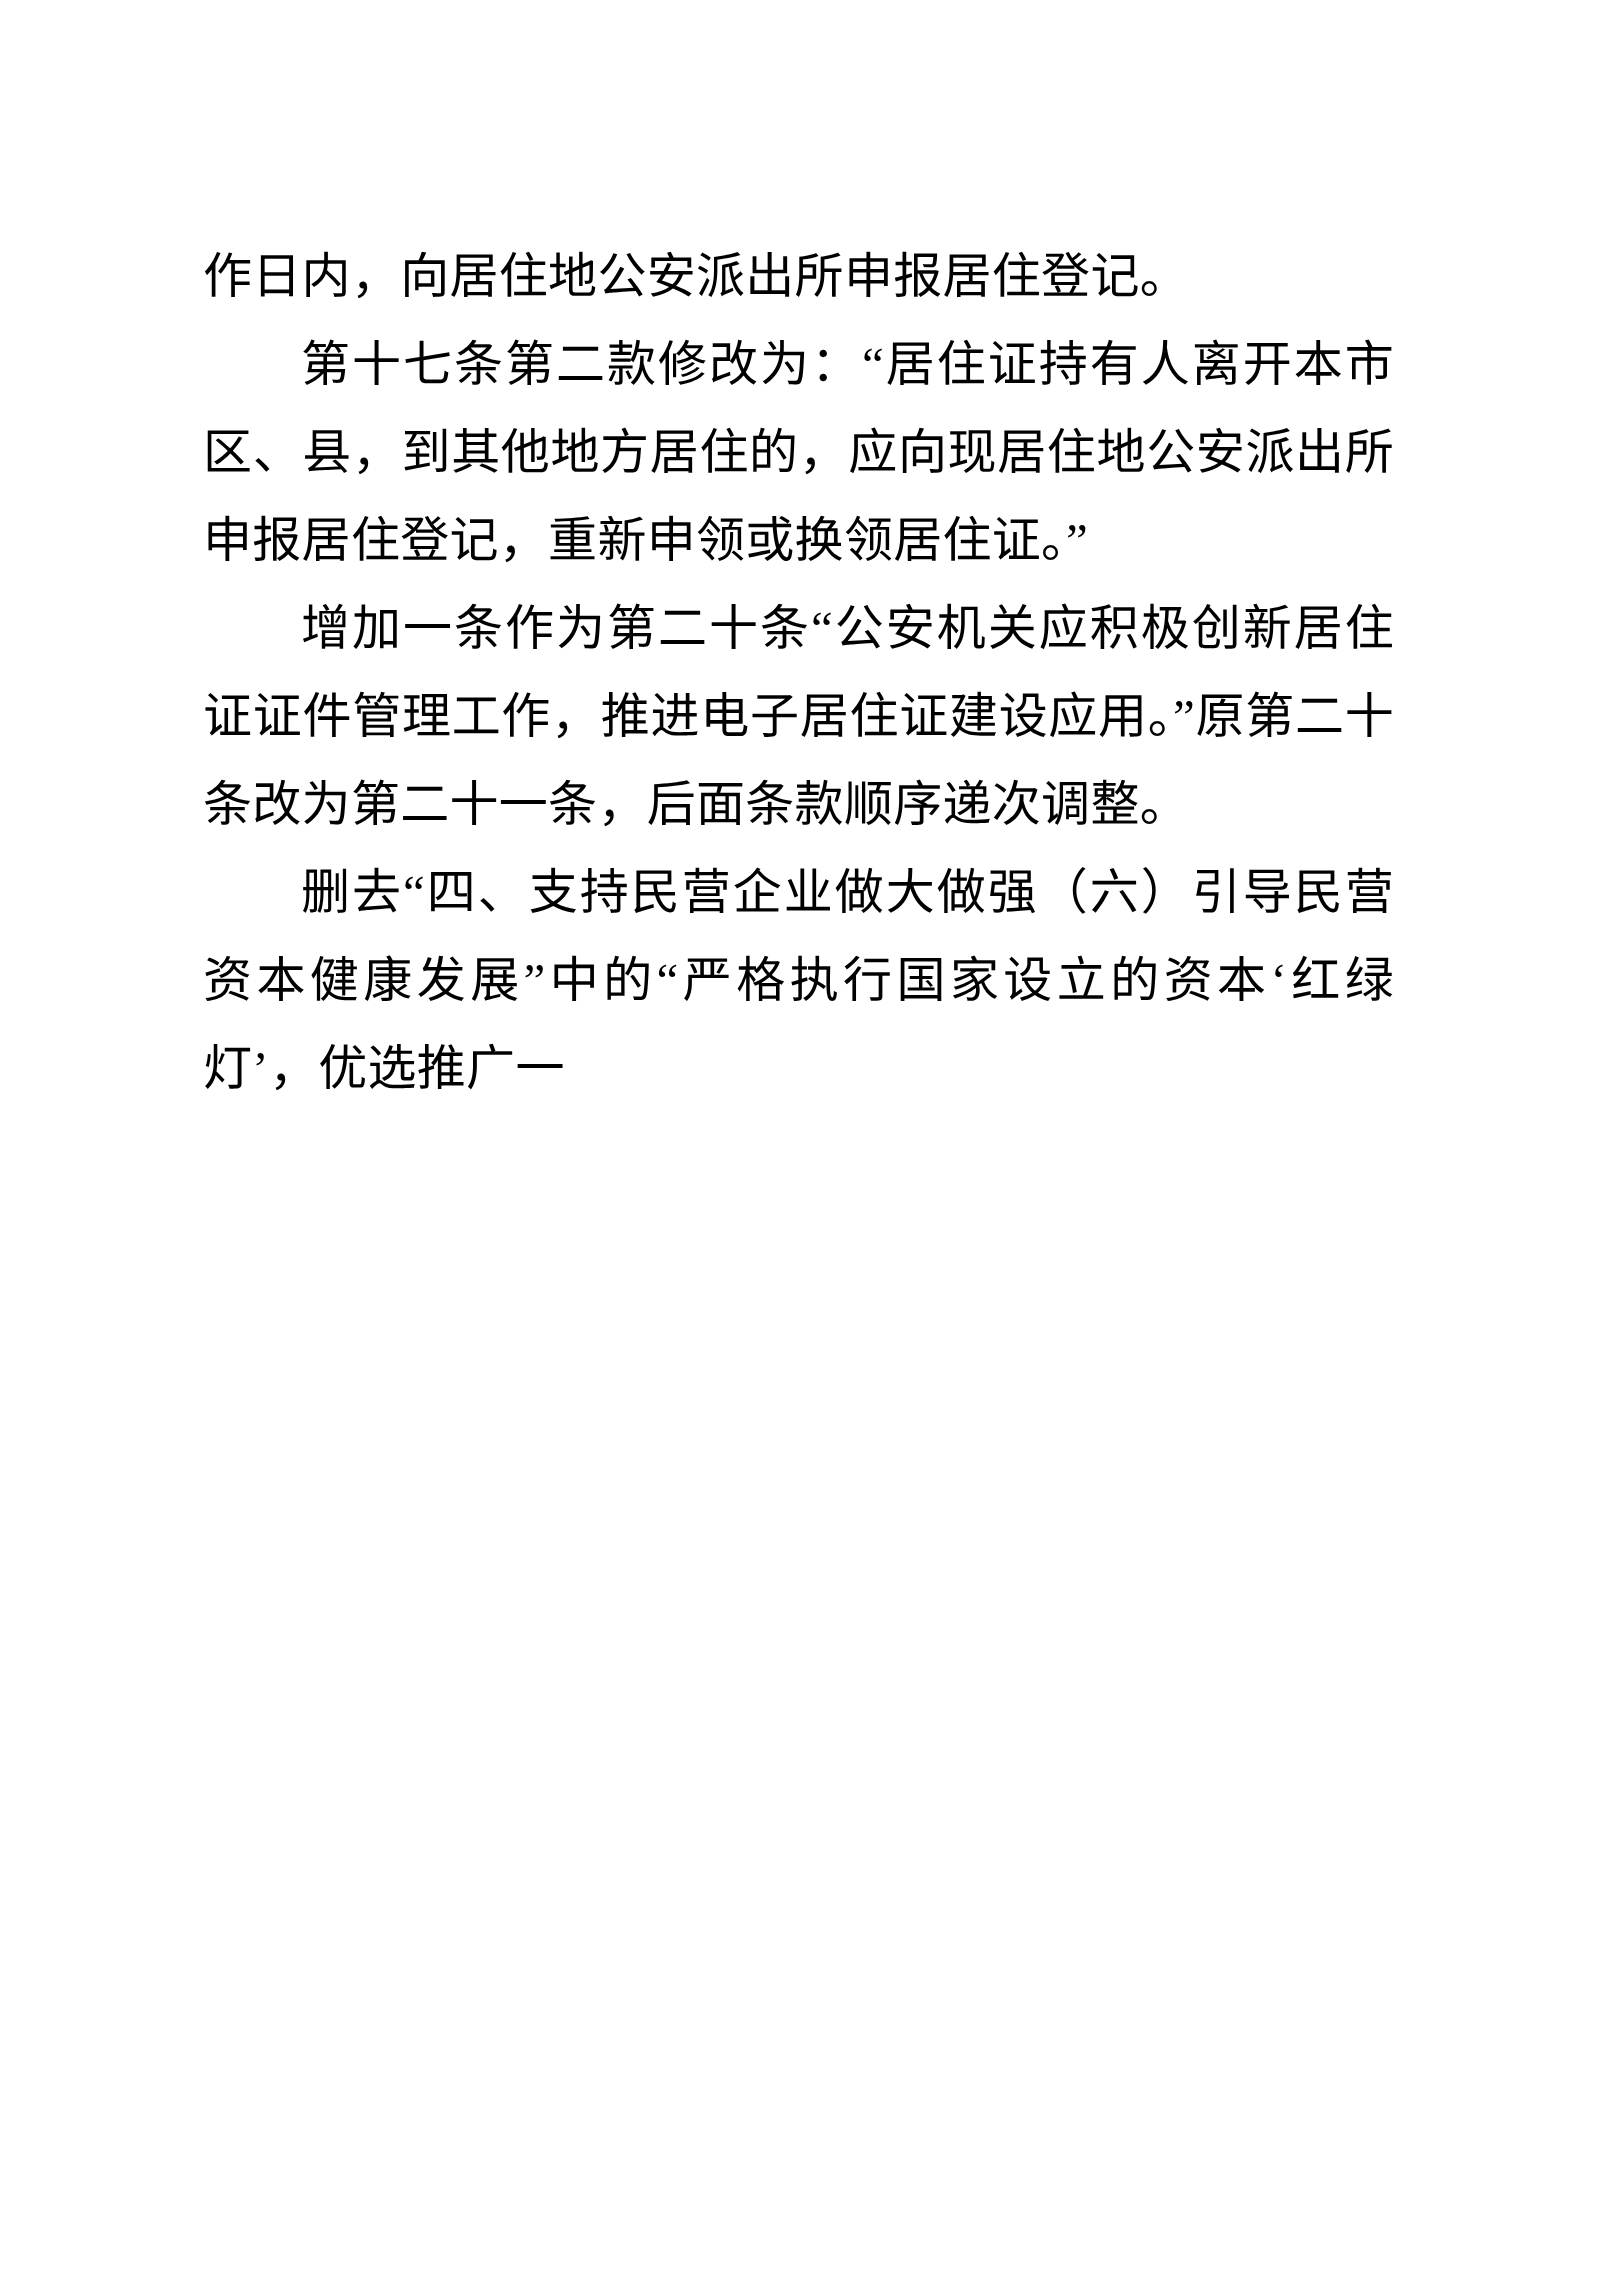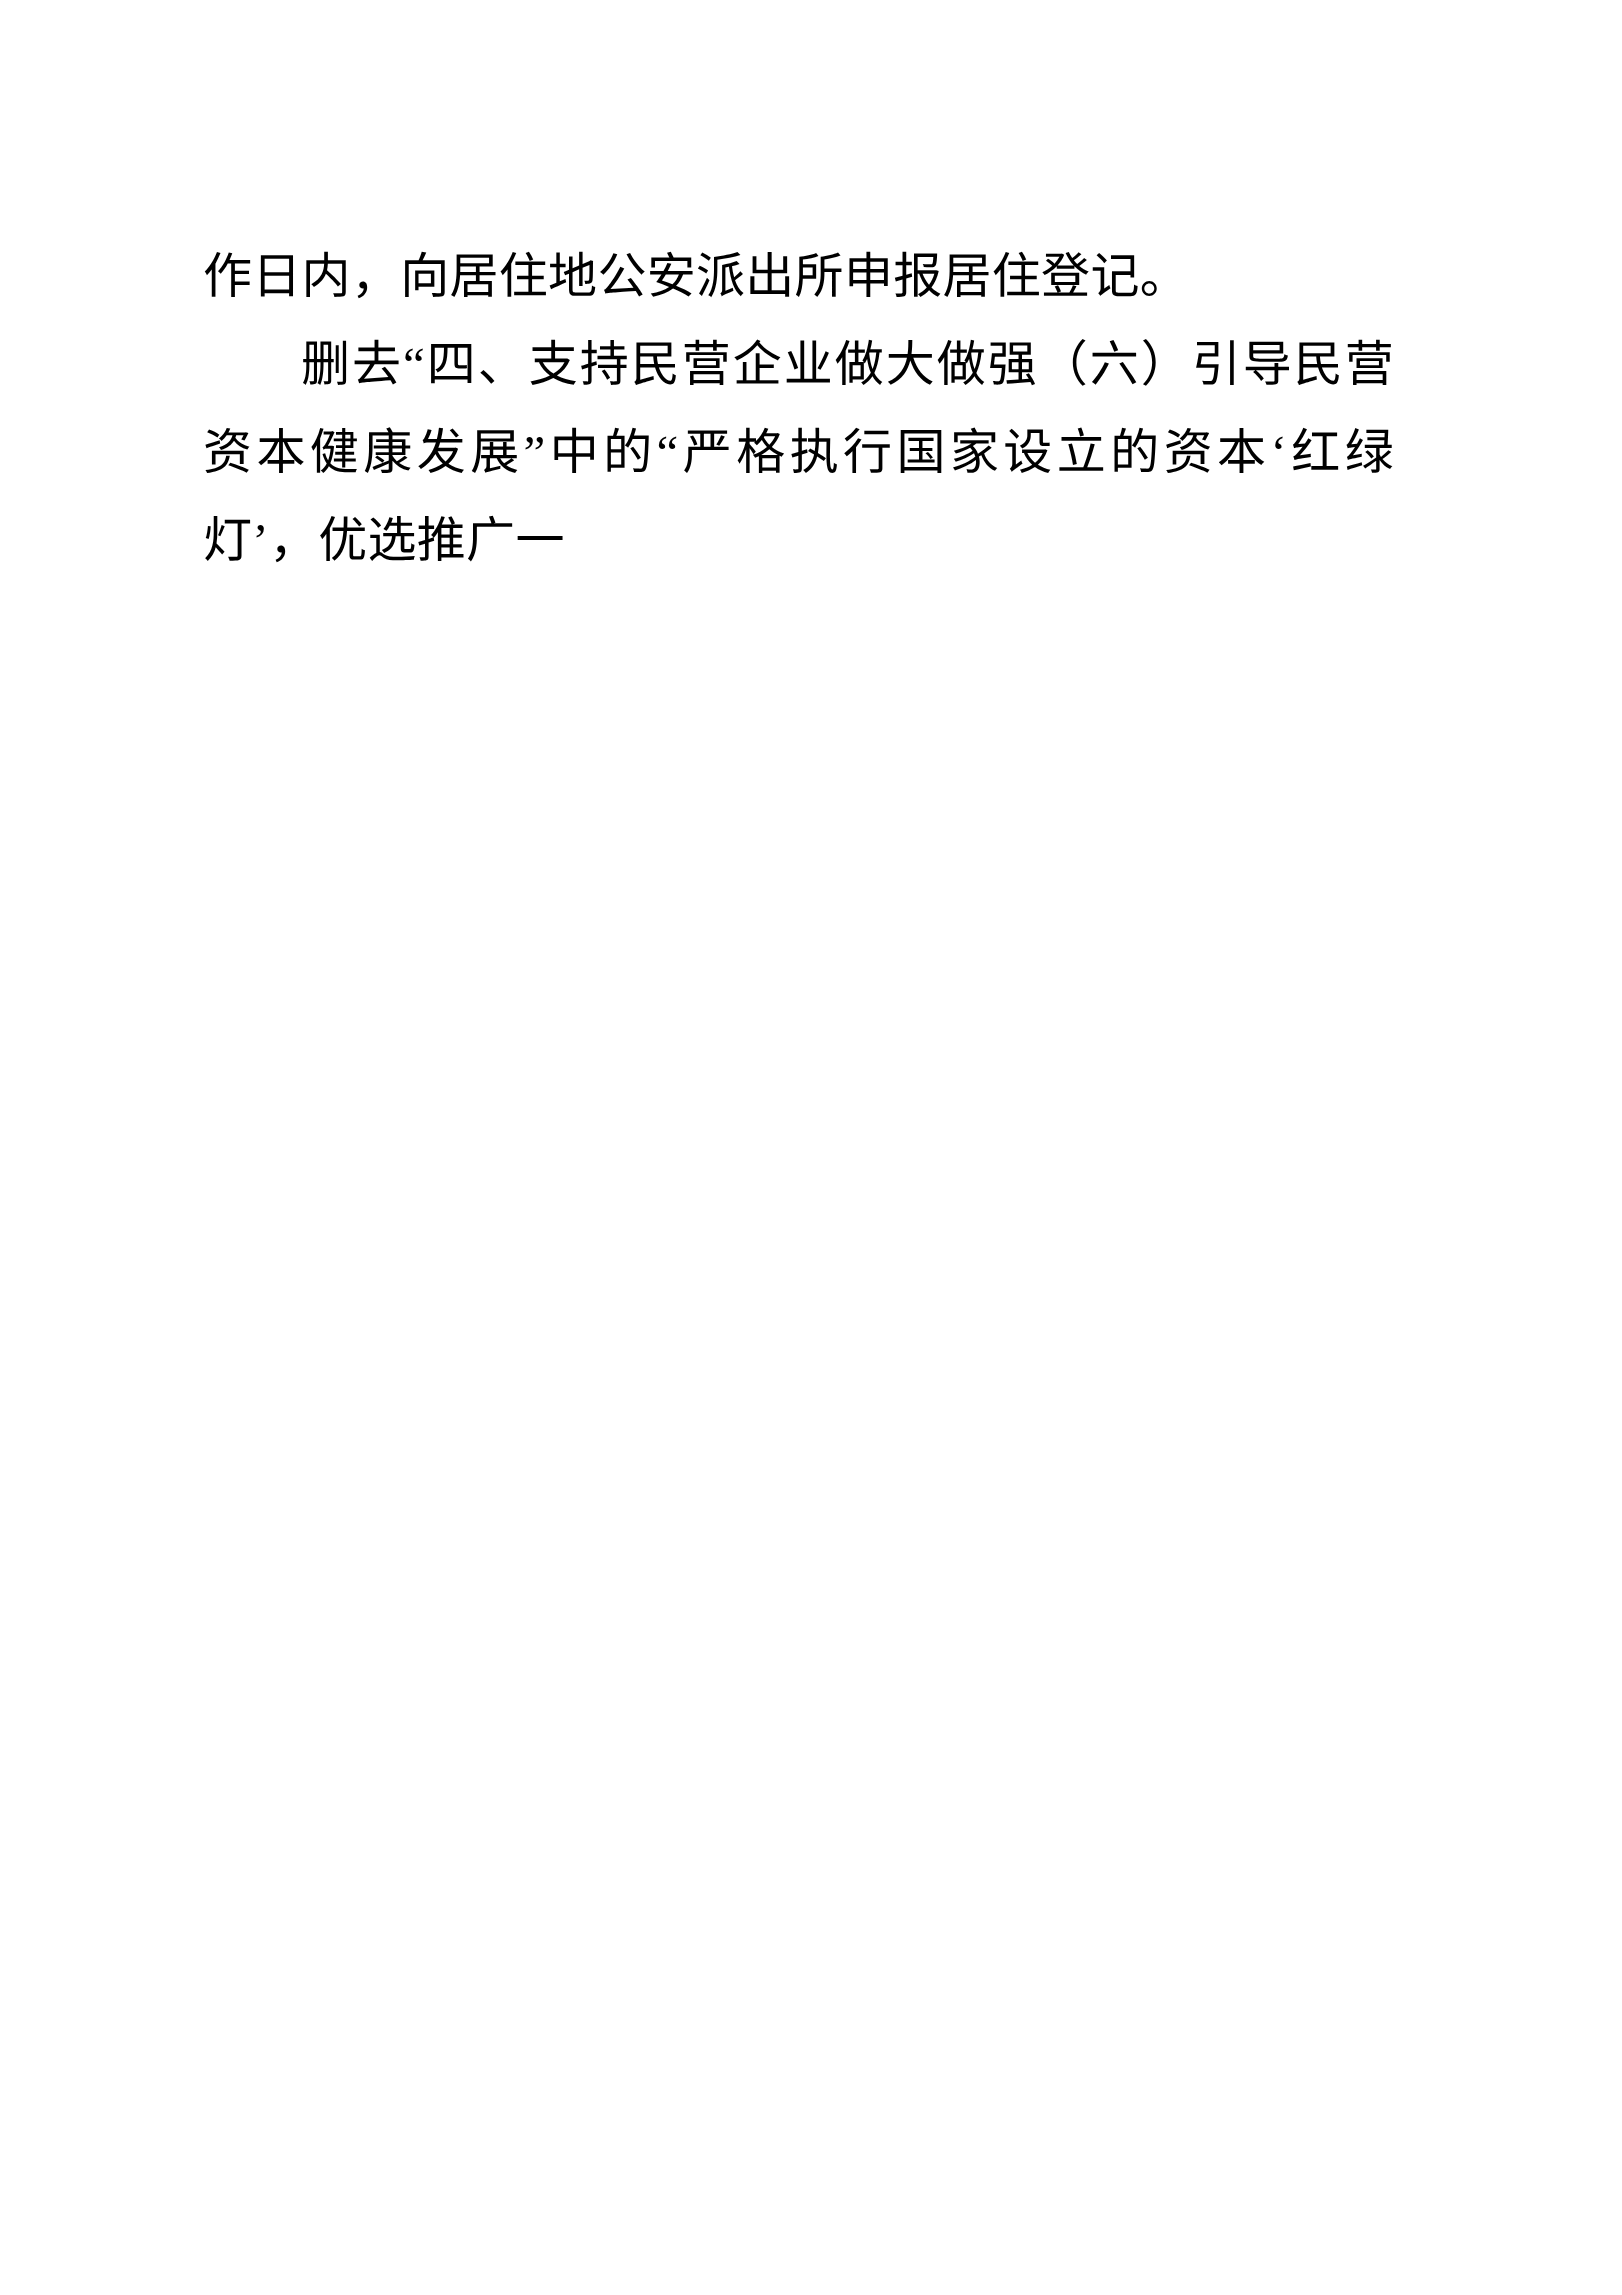--- a/index.html
+++ b/index.html
@@ -59,21 +59,23 @@
 </head>
 <body>
 
 <div id="page" style="background: rgb(255, 255, 255); color: rgb(0, 0, 0);">
 
   <div id="doc-body">
 
     <p class="para cont">作日内，向居住地公安派出所申报居住登记。</p>
 
 
+    <p class="para indent">第十七条第二款修改为：“居住证持有人离开本市区、县，到其他地方居住的，应向现居住地公安派出所申报居住登记，重新申领或换领居住证。”</p>
 
+    <p class="para indent">增加一条作为第二十条“公安机关应积极创新居住证证件管理工作，推进电子居住证建设应用。”原第二十条改为第二十一条，后面条款顺序递次调整。</p>
 
 
 
 
     <p class="para indent">删去“四、支持民营企业做大做强（六）引导民营资本健康发展”中的“严格执行国家设立的资本‘红绿灯’，优选推广一</p>
 
   </div>
 
 </div>
 

